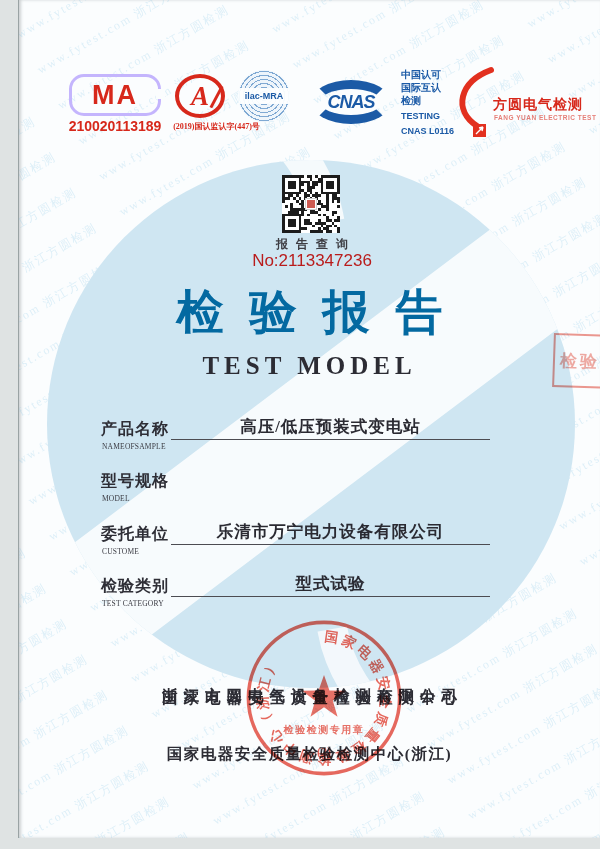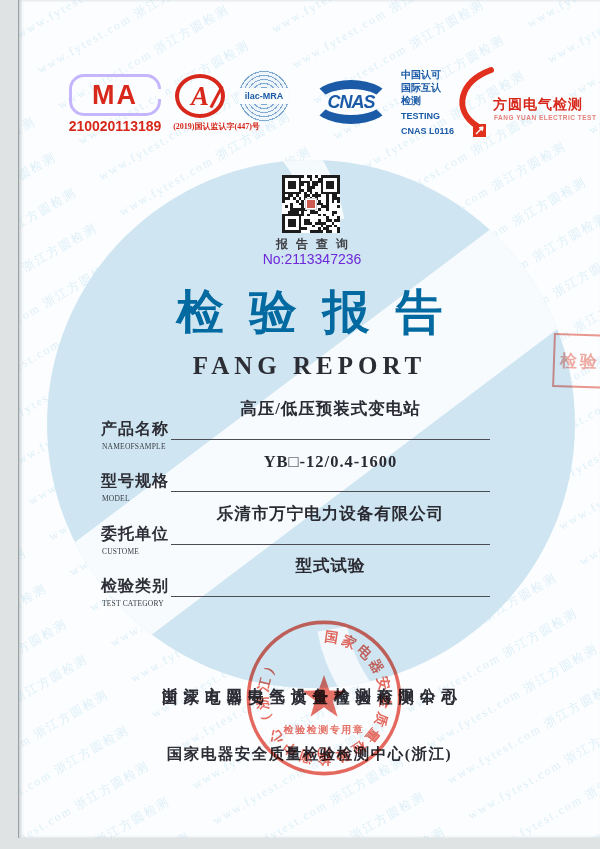--- a/index.html
+++ b/index.html
@@ -63,35 +63,35 @@
   
   .qr { position:absolute; left:263px; top:175px; width:58px; height:58px; background:#fff;
         display:grid; grid-template-columns:repeat(21,1fr); grid-template-rows:repeat(21,1fr); }
   .qr span.d { background:#1c1c1c; }
   .qr-center { position:absolute; left:286px; top:198px; width:12px; height:12px;
                background:#fff; border:1px solid #d0d0d0; display:flex; align-items:center; justify-content:center; }
   .qr-center i { width:8px; height:8px; background:rgba(196,62,52,.85); display:block; }
   .qr-caption { position:absolute; left:233px; top:236px; width:120px; text-align:center;
                 color:#3c3c42; font-weight:bold; font-size:12px; letter-spacing:8px; text-indent:8px; }
   .qr-no { position:absolute; left:233px; top:251px; width:120px; text-align:center;
-           color:#6d28d9; font-size:14px; font-family:"Liberation Sans",sans-serif; }
+           color:#b91c1c; font-size:17px; font-family:"Liberation Sans",sans-serif; }
 
   
   .title-zh { position:absolute; left:0; top:281px; width:100%; text-align:center; color:#0369a1;
               font-weight:bold; font-size:47px; letter-spacing:26px; text-indent:26px; }
   .title-en { position:absolute; left:0; top:352px; width:100%; text-align:center; color:#2c2c34;
               font-weight:bold; font-size:25px; letter-spacing:5px; }
 
   
   .field { position:absolute; left:82px; right:110px; height:36px; }
   .f1 { top:412px; } .f2 { top:464px; } .f3 { top:517px; } .f4 { top:569px;font-family:Liberation Serif, serif; }
   .fl-cn { position:absolute; left:0; bottom:8px; color:#2e2e36; font-weight:bold; font-size:16px; letter-spacing:1px; }
   .fl-en { position:absolute; left:1px; top:30px; color:#3a3a42; font-size:7.5px; letter-spacing:.2px; }
   .fline { position:absolute; left:70px; right:0; bottom:8px; border-bottom:1.5px solid #4c4c52;
-           text-align:center; color:#2a2a32; font-weight:bold; font-size:16.5px; letter-spacing:1px; padding-bottom:19px; }
+           text-align:center; color:#2a2a32; font-weight:bold; font-size:16.5px; letter-spacing:1px; padding-bottom:1px; }
 
   
   .company { position:absolute; left:0; width:100%; text-align:center; color:#2c2c34; font-weight:bold; font-size:15.5px; }
   .c1 { top:688px; letter-spacing:6px; text-indent:6px; }
   .c2 { top:686px; letter-spacing:6px; text-indent:6px; }
   .c3 { top:744px; letter-spacing:1.5px; }
 
   
   .round-stamp { position:absolute; left:221px; top:614px; mix-blend-mode:multiply; opacity:.85; }
   .side-stamp { position:absolute; left:534px; top:334px; width:62px; height:54px;
@@ -630,31 +630,30 @@
         <span></span>
         <span class="d"></span>
       </div>
     <div class="qr-center">
         <i></i>
       </div>
     <div class="qr-caption">报告查询</div>
     <div class="qr-no">No:2113347236</div>
 
     <div class="title-zh">检验报告</div>
-    <div class="title-en">FANG REPORT</div>
+    <div class="title-en">TEST MODEL</div>
 
     <div class="field f1">
       <span class="fl-cn">产品名称</span>
       <span class="fl-en">NAMEOFSAMPLE</span>
       <span class="fline">高压/低压预装式变电站</span>
     </div>
     <div class="field f2">
       <span class="fl-cn">型号规格</span>
       <span class="fl-en">MODEL</span>
-      <span class="fline">YB□-12/0.4-1600</span>
     </div>
     <div class="field f3">
       <span class="fl-cn">委托单位</span>
       <span class="fl-en">CUSTOME</span>
       <span class="fline">乐清市万宁电力设备有限公司</span>
     </div>
     <div class="field f4">
       <span class="fl-cn">检验类别</span>
       <span class="fl-en">TEST CATEGORY</span>
       <span class="fline">型式试验</span>

